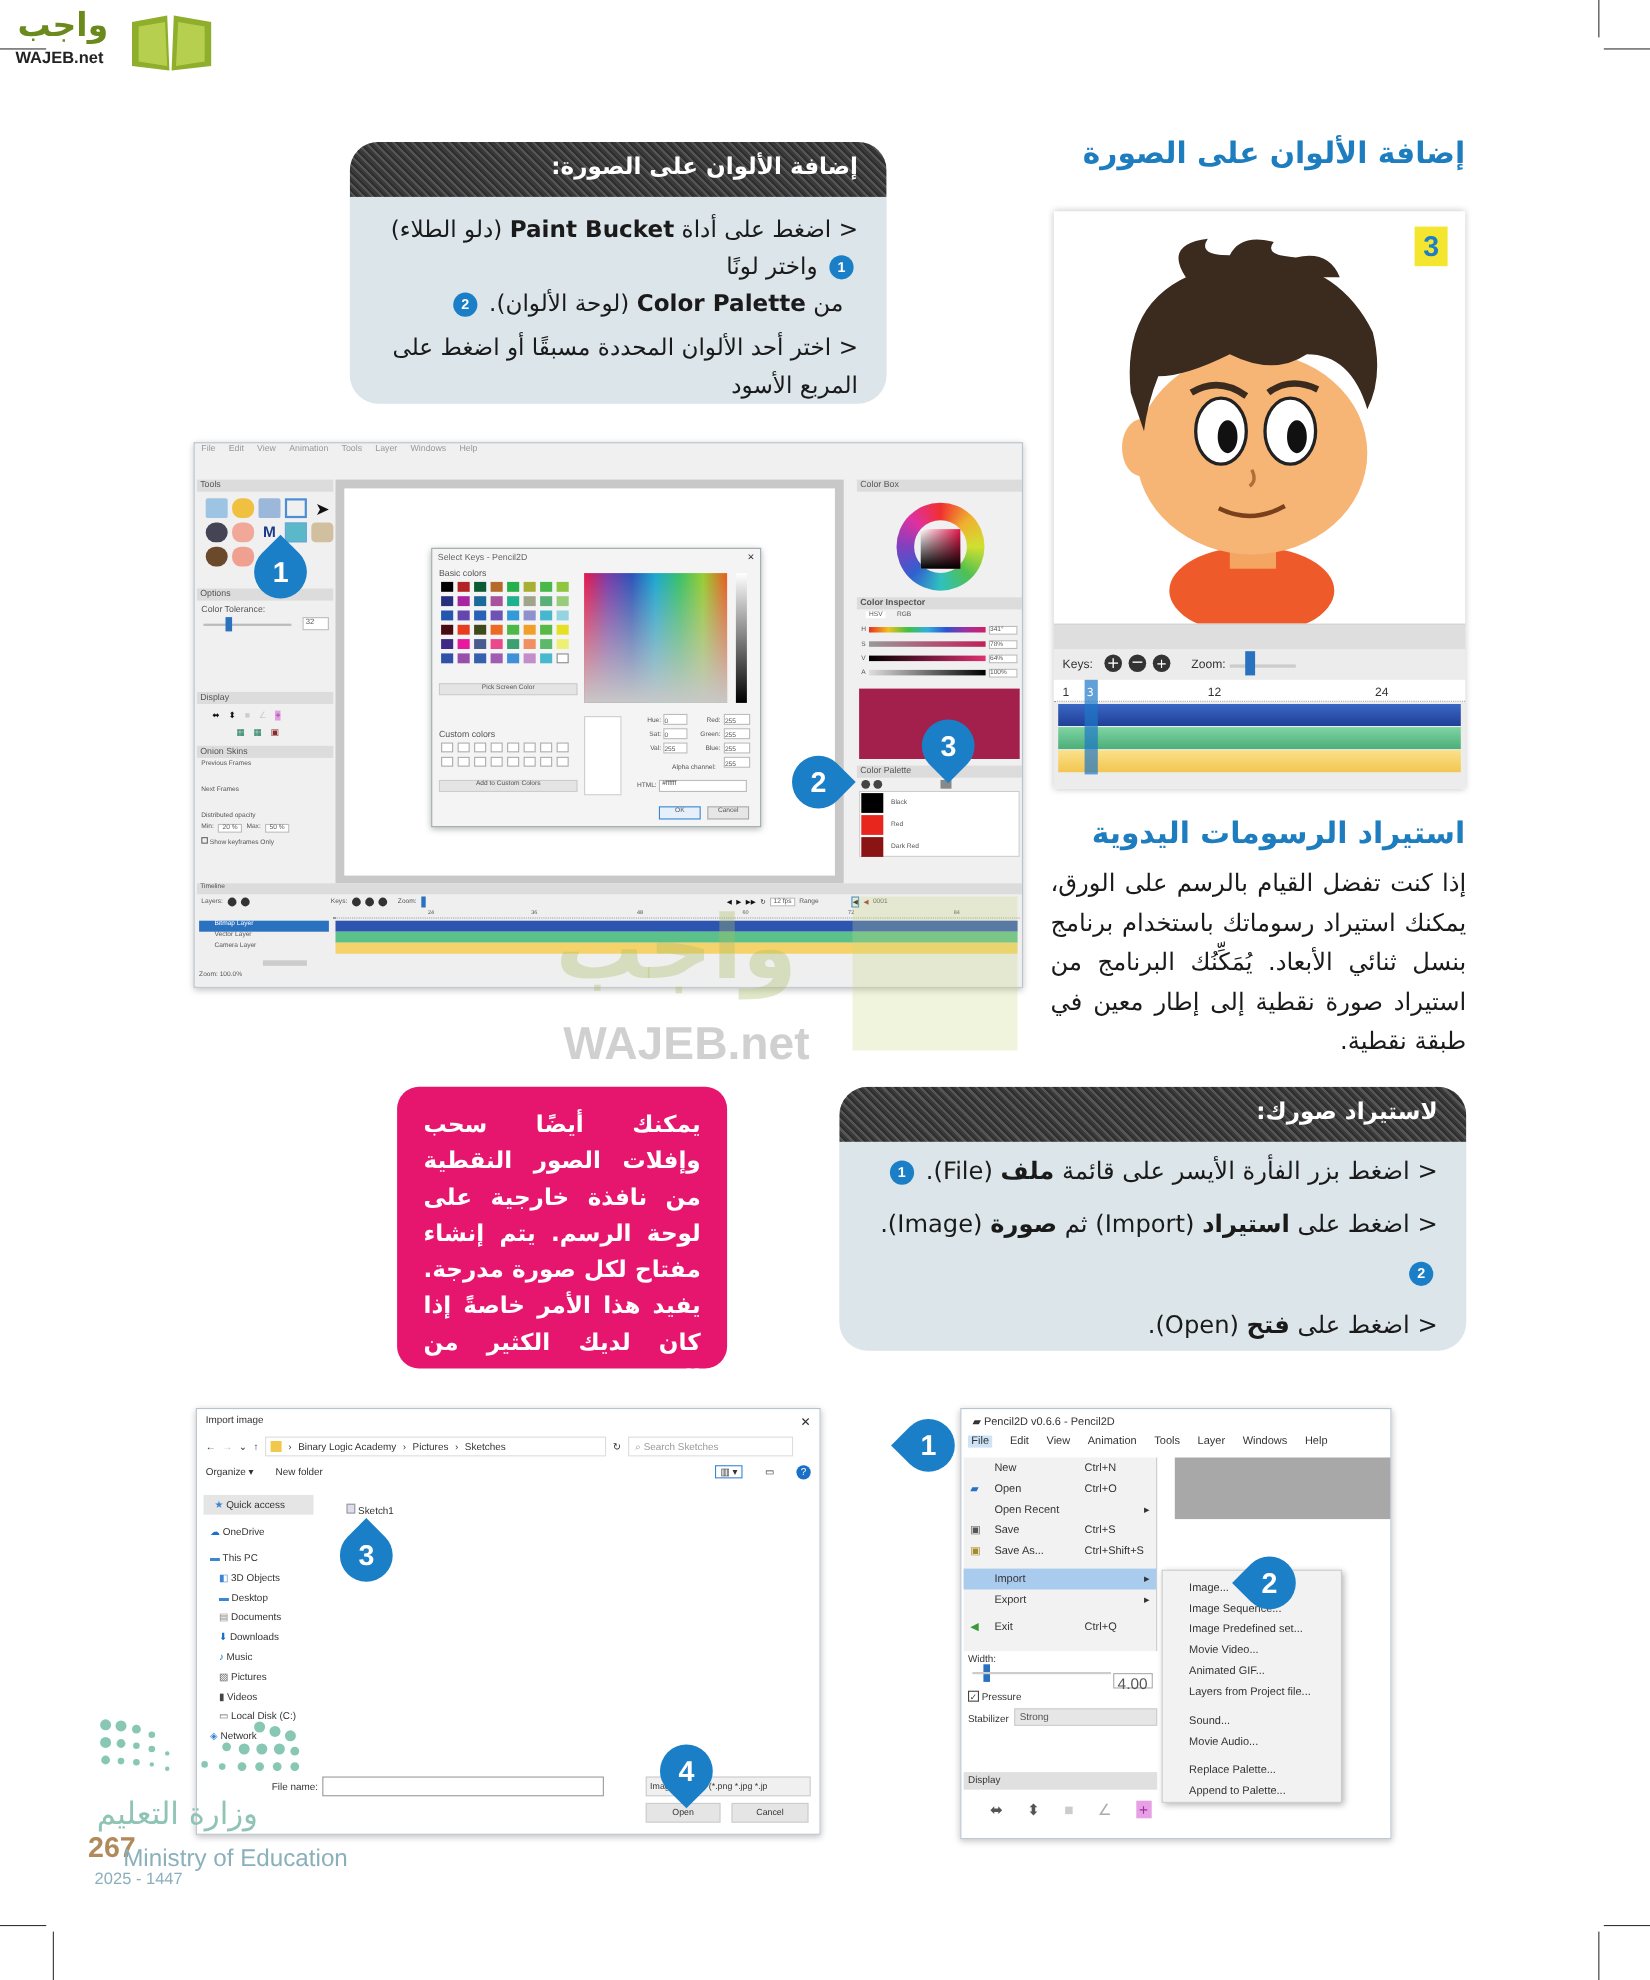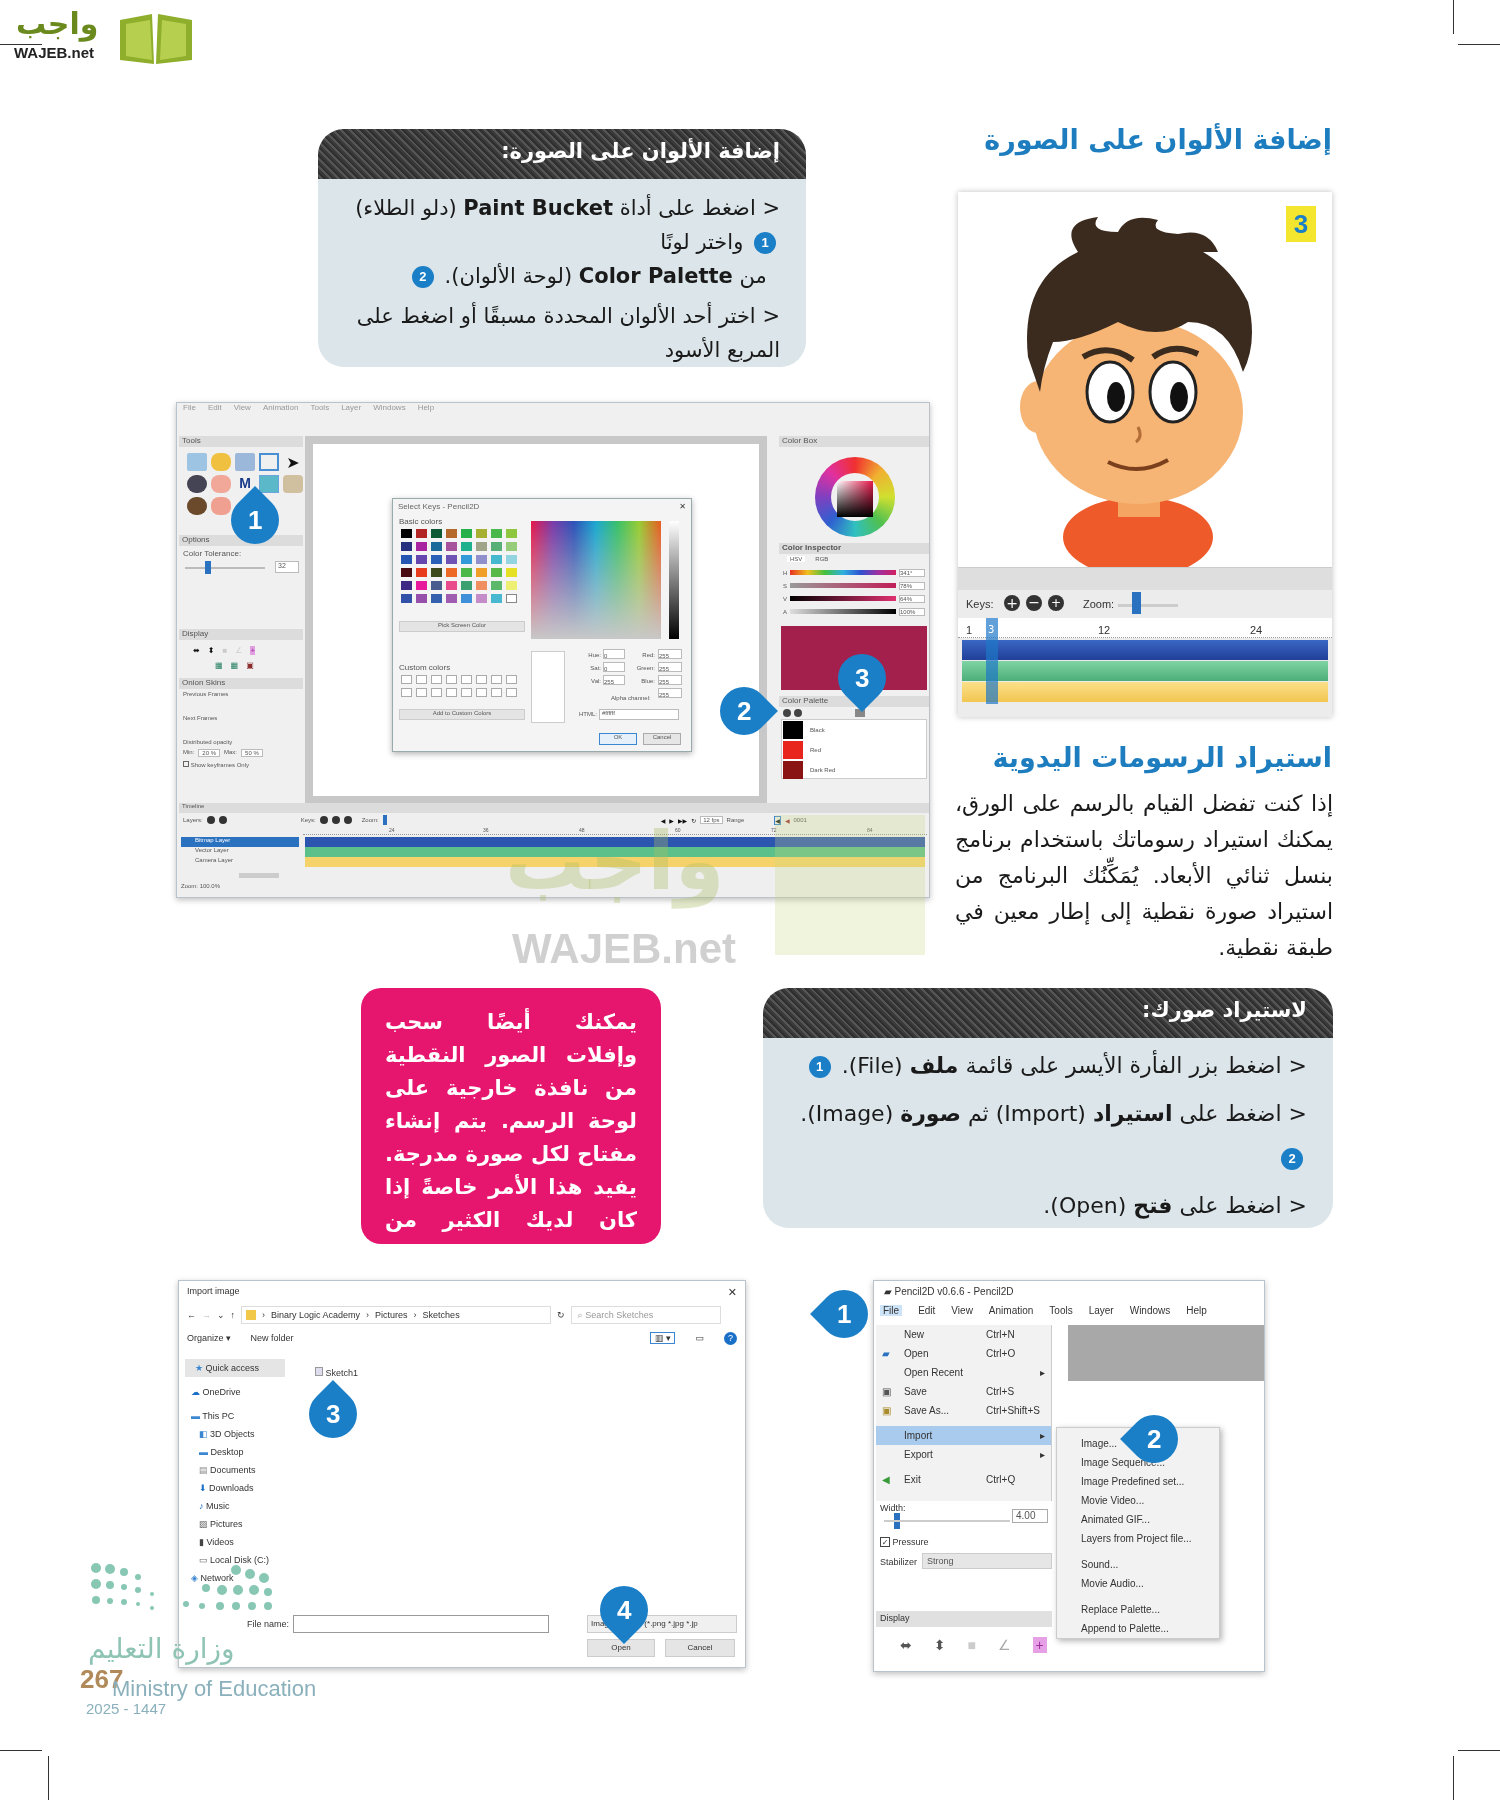--- a/index.html
+++ b/index.html
@@ -498,21 +498,21 @@
     <div class="menu-item" style="padding-left:28px;"><span style="position:absolute;left:6px;color:#a88a2a;">▣</span><span>Save As...</span><span style="position:absolute;left:110px;">Ctrl+Shift+S</span></div>
     <div style="height:6px;"></div>
     <div class="menu-item" style="padding-left:28px;background:#a9cbee;"><span>Import</span><span style="position:absolute;left:164px;">▸</span></div>
     <div class="menu-item" style="padding-left:28px;"><span>Export</span><span style="position:absolute;left:164px;">▸</span></div>
     <div style="height:6px;"></div>
     <div class="menu-item" style="padding-left:28px;"><span style="position:absolute;left:6px;color:#3a9a3a;">◀</span><span>Exit</span><span style="position:absolute;left:110px;">Ctrl+Q</span></div>
   </div>
   <div style="position:absolute;left:6px;top:222px;font-size:9px;color:#333;">Width:</div>
   <div style="position:absolute;left:20px;top:232px;width:6px;height:16px;background:#2a72c0;"></div>
   <div style="position:absolute;left:10px;top:239px;width:126px;height:2px;background:#ccc;"></div>
-  <div style="position:absolute;left:138px;top:228px;width:36px;height:14px;border:1px solid #aaa;background:#fff;font-size:10px;padding-left:3px;">4.00</div>
+  <div style="position:absolute;left:138px;top:240px;width:36px;height:14px;border:1px solid #aaa;background:#fff;font-size:14px;padding-left:3px;">4.00</div>
   <div style="position:absolute;left:6px;top:256px;font-size:9px;color:#333;"><span style="display:inline-block;width:10px;height:10px;border:1px solid #444;font-size:8px;line-height:9px;text-align:center;">✓</span> <span>Pressure</span></div>
   <div style="position:absolute;left:6px;top:276px;font-size:9px;color:#333;">Stabilizer</div>
   <div style="position:absolute;left:48px;top:272px;width:130px;height:16px;background:#e6e6e6;border:1px solid #ccc;font-size:9px;padding:2px 4px;">Strong</div>
   <div style="position:absolute;left:2px;top:330px;width:176px;height:16px;background:#e0e0e0;font-size:9px;padding:2px 4px;color:#333;">Display</div>
   <div style="position:absolute;left:26px;top:356px;display:flex;gap:22px;font-size:14px;">
     <span>⬌</span>
     <span>⬍</span>
     <span style="color:#ccc;">■</span>
     <span style="color:#aaa;">∠</span>
     <span style="color:#a030a0;background:#e6a0e6;padding:0 3px;">+</span>

